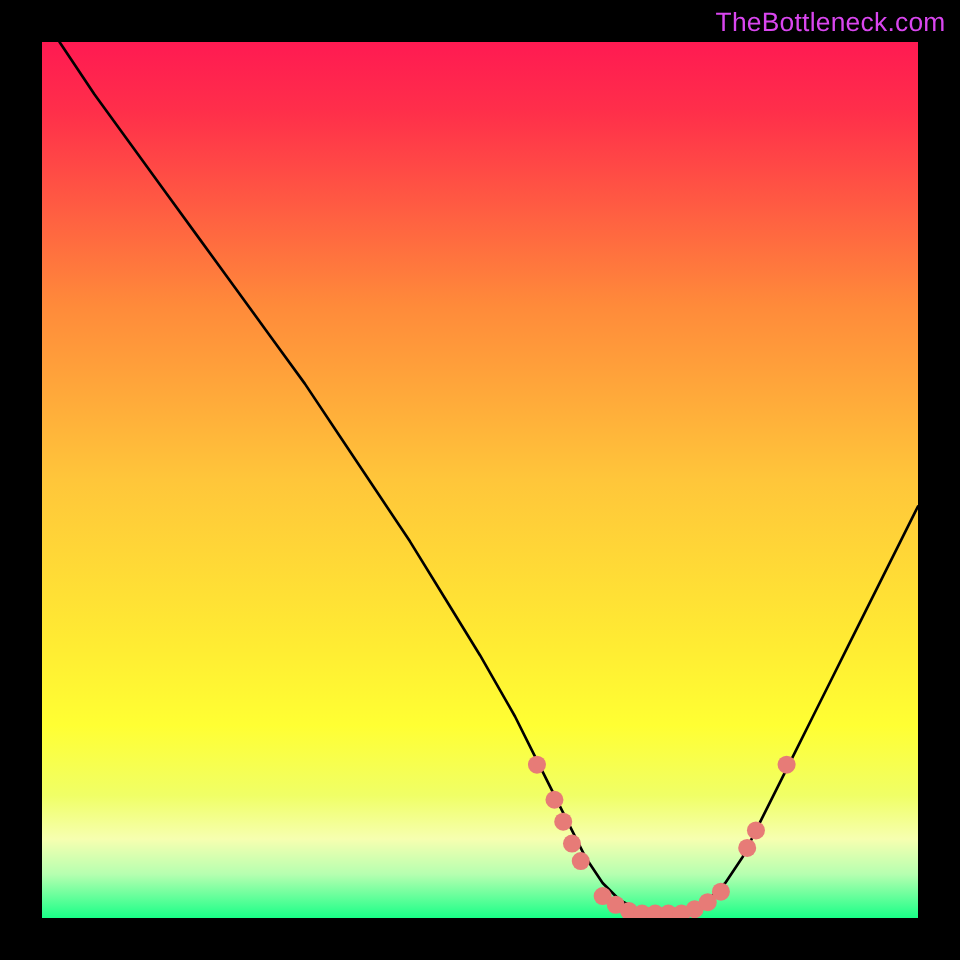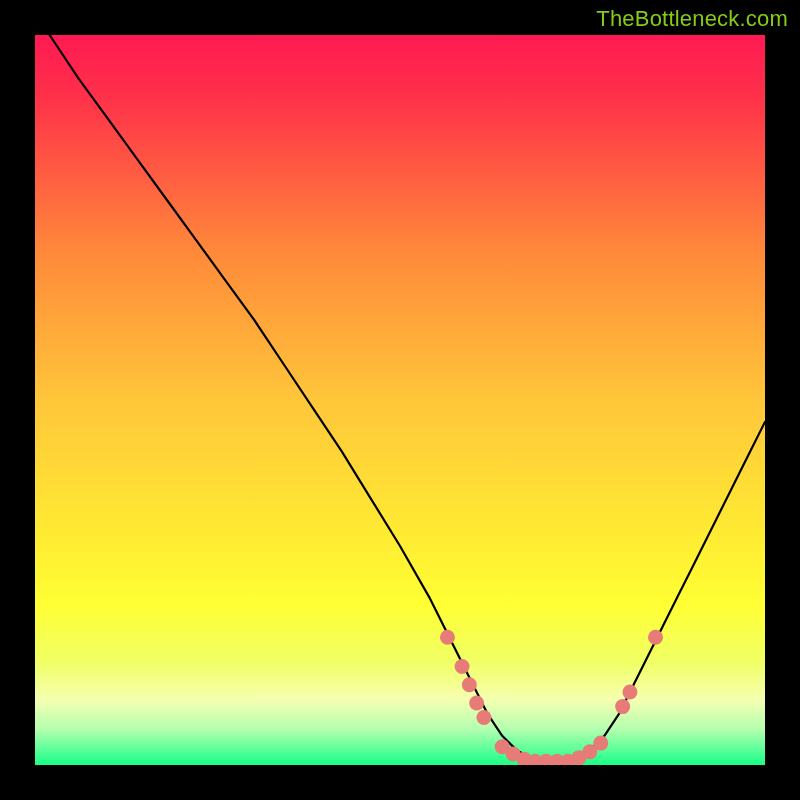--- a/index.html
+++ b/index.html
@@ -9,21 +9,21 @@
     width: 800px;
     height: 800px;
     background: #000;
   }
   .watermark {
     position: absolute;
     top: 6px;
     right: 12px;
     font-family: Arial, Helvetica, sans-serif;
     font-size: 22px;
-    color: #84cc16;
+    color: #d946ef;
     letter-spacing: 0.2px;
     user-select: none;
   }
   .plot {
     position: absolute;
     left: 35px;
     top: 35px;
     width: 730px;
     height: 730px;
     overflow: hidden;

